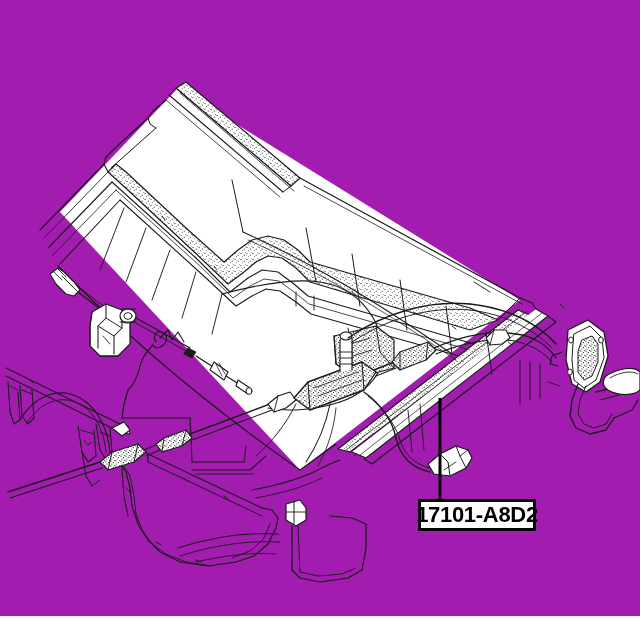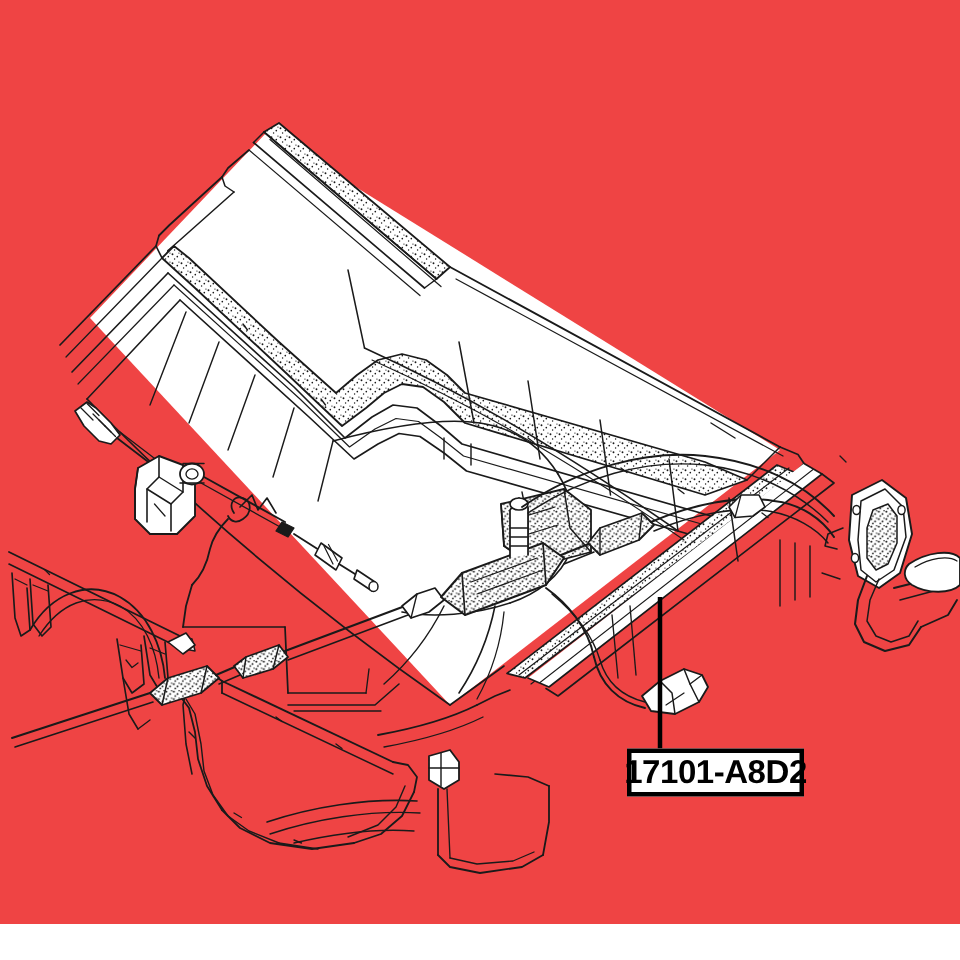--- a/index.html
+++ b/index.html
@@ -8,21 +8,21 @@
     padding: 0;
     background: #ffffff;
   }
   body {
     font-family: "Liberation Sans", sans-serif;
   }
   #page {
     position: relative;
     width: 640px;
     height: 616px;
-    background: #ef4444;
+    background: #a21caf;
     overflow: hidden;
   }
   #drawing {
     position: absolute;
     left: 0;
     top: 0;
     width: 640px;
     height: 640px;
   }
   .part-label-box {

